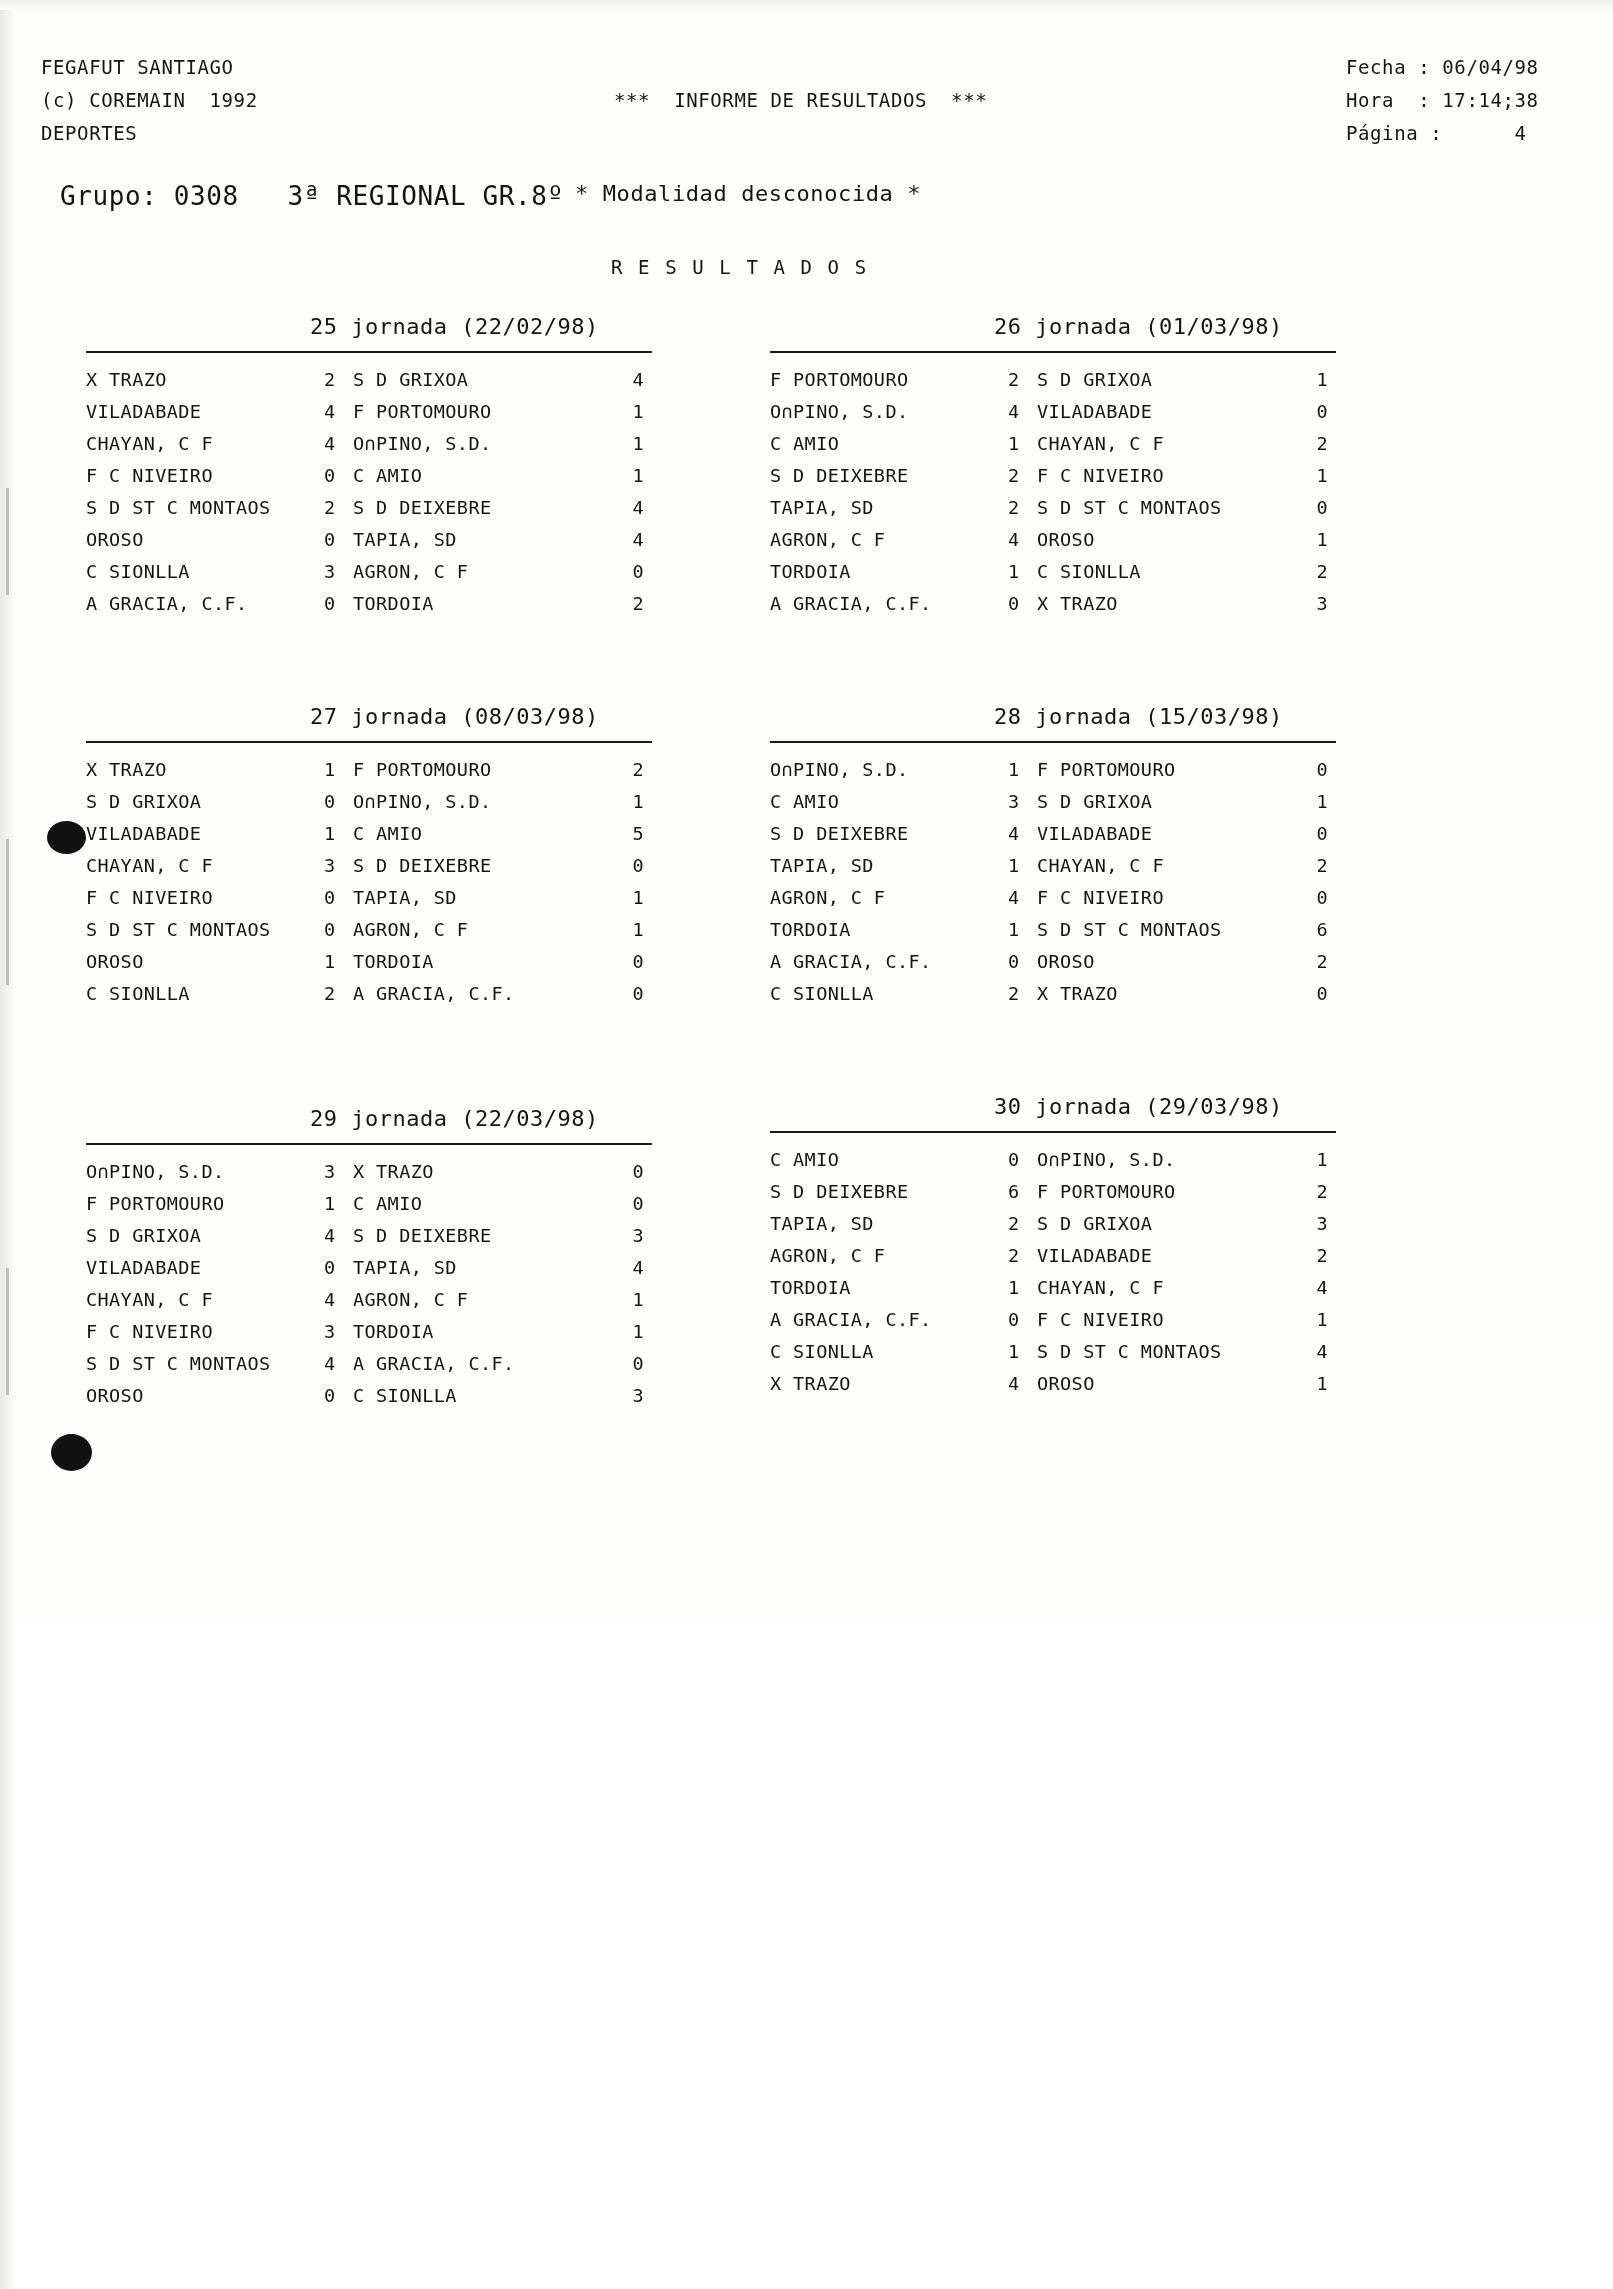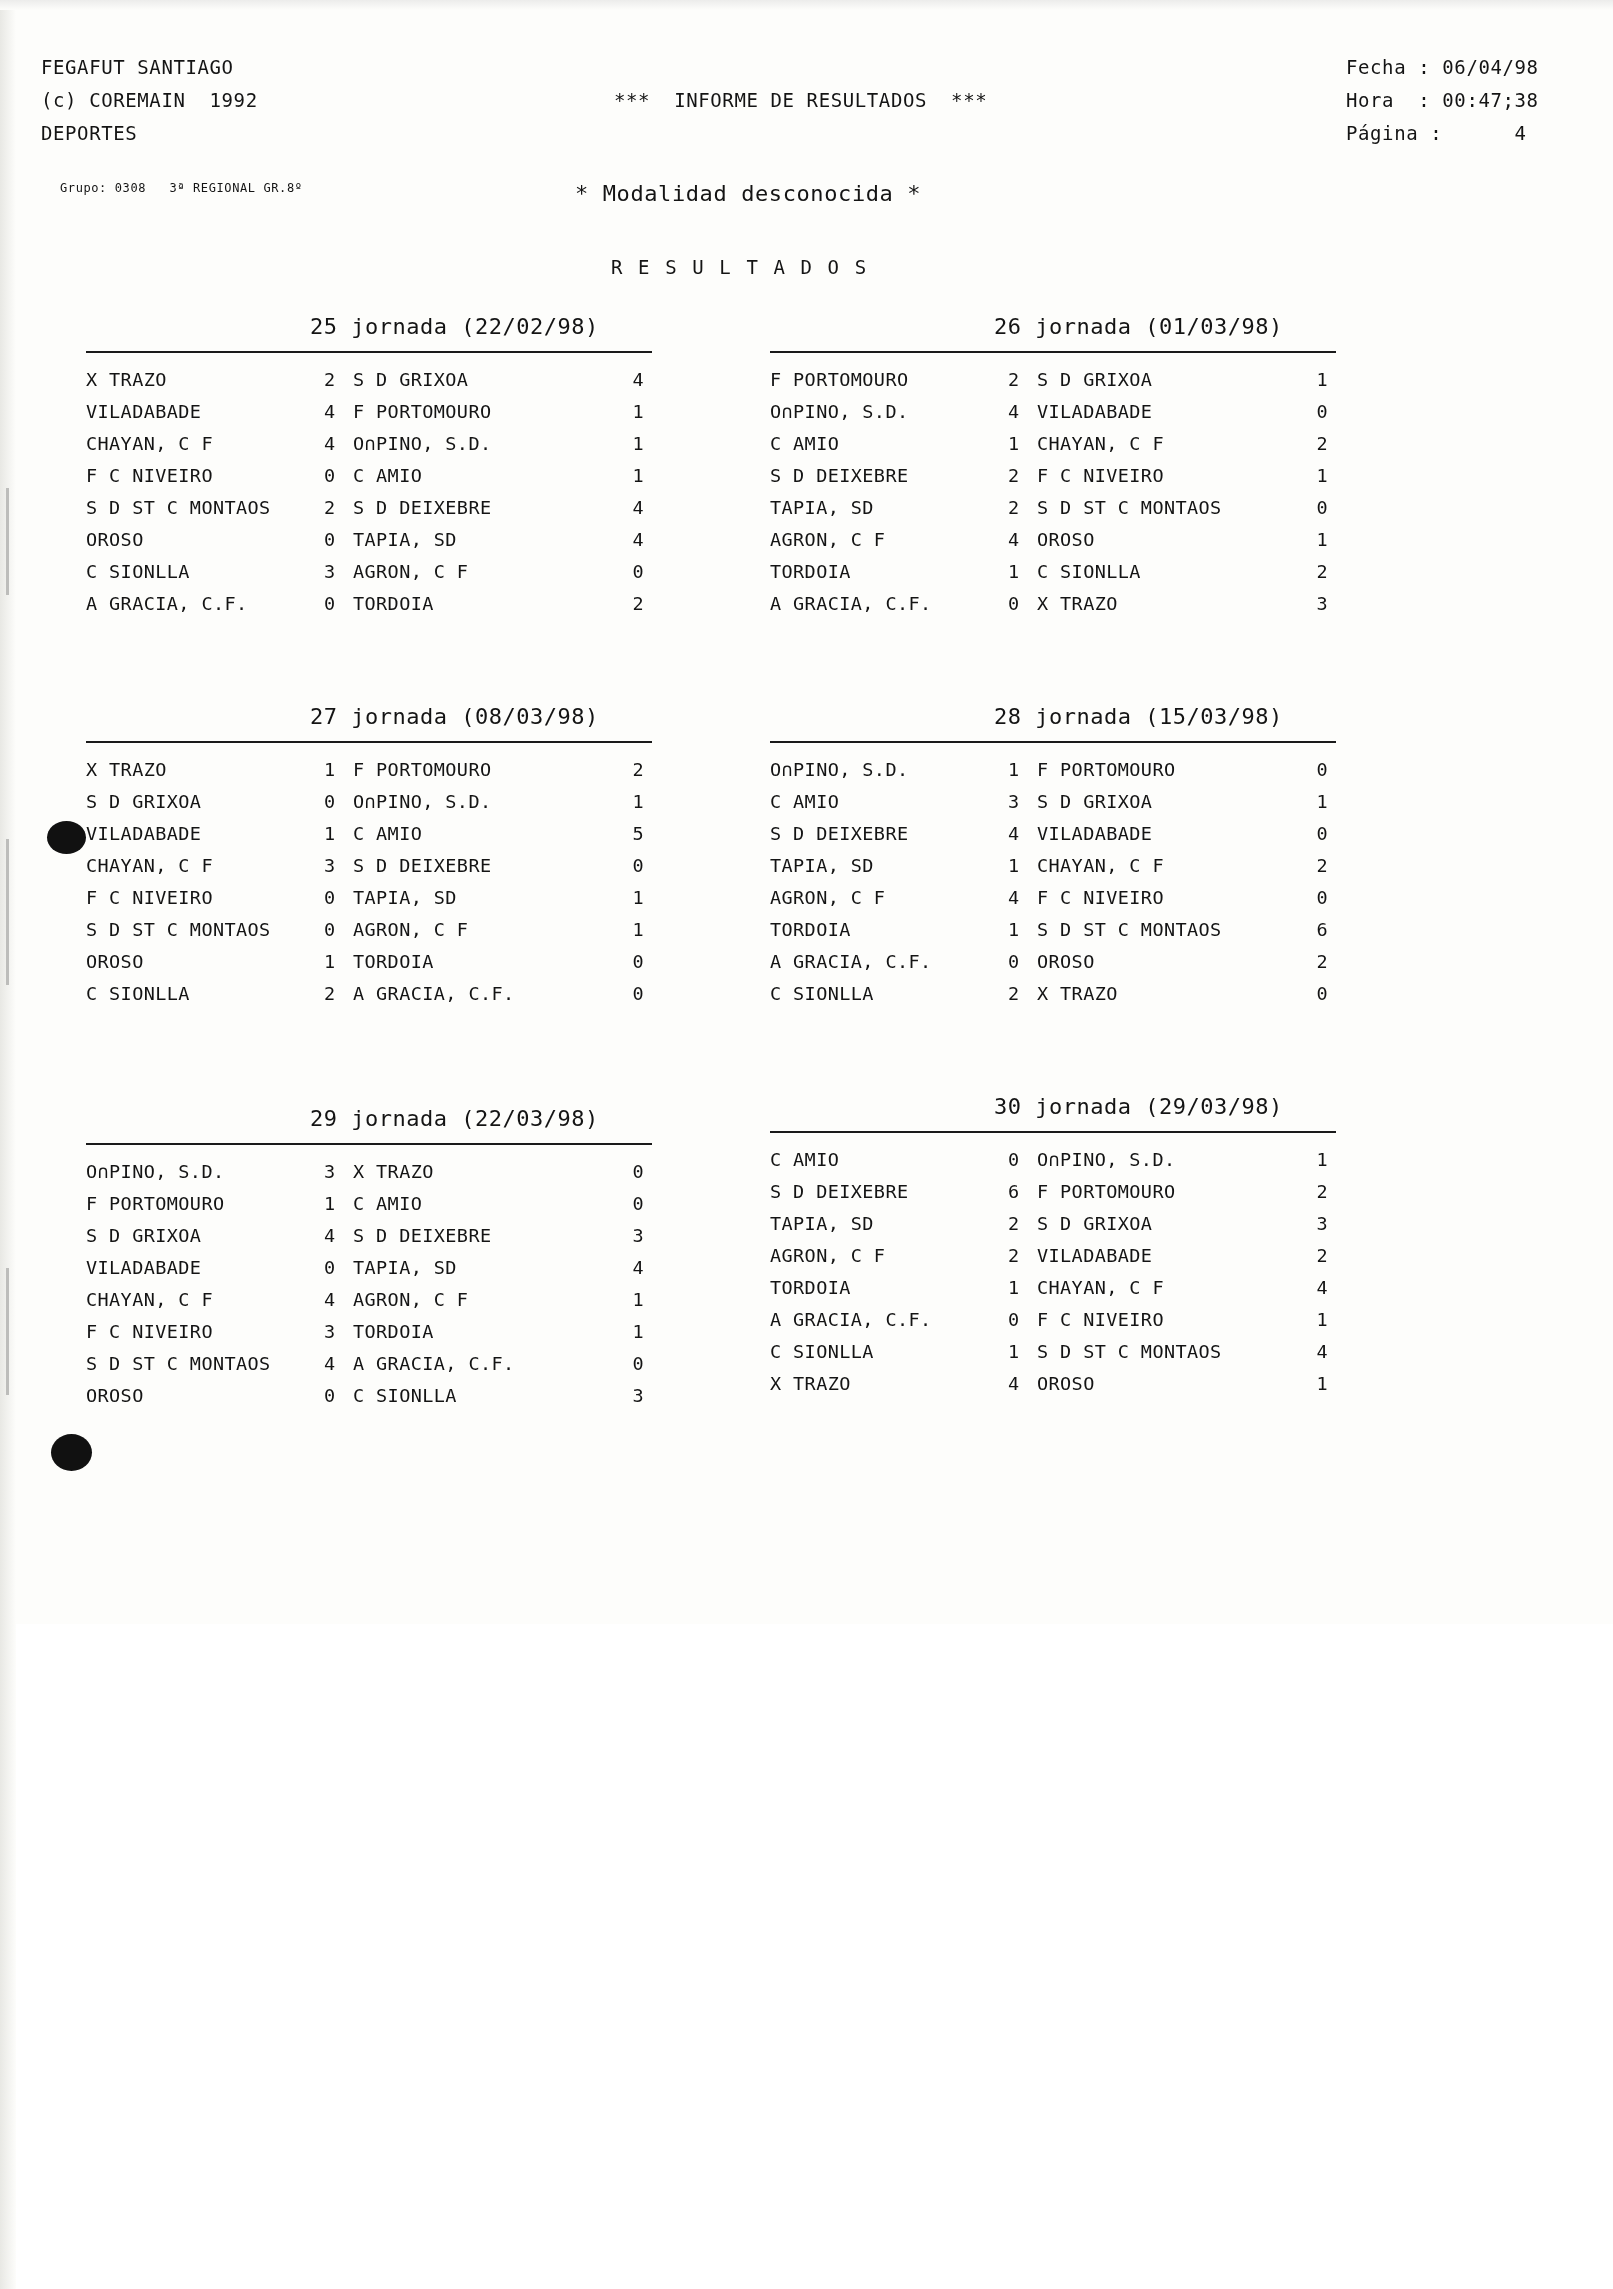--- a/index.html
+++ b/index.html
@@ -54,21 +54,21 @@
   .hdr-right { left: 1346px; }
 
   .row1 { top: 51px; }
   .row2 { top: 84px; }
   .row3 { top: 117px; }
 
   .group-line {
     position: absolute;
     left: 60px;
     top: 181px;
-    font-size: 12px;
+    font-size: 26px;
     letter-spacing: 0.6px;
     white-space: pre;
   }
   .modalidad {
     position: absolute;
     left: 575px;
     top: 181px;
     font-size: 22px;
     letter-spacing: 0.6px;
     white-space: pre;
@@ -145,21 +145,21 @@
   <div class="tick" style="left:5.9px; top:839px; height:146px;"></div>
   <div class="tick" style="left:5.9px; top:1268px; height:127px;"></div>
 
   <div class="hdr hdr-left row1">FEGAFUT SANTIAGO</div>
   <div class="hdr hdr-left row2">(c) COREMAIN  1992</div>
   <div class="hdr hdr-left row3">DEPORTES</div>
 
   <div class="hdr hdr-center row2">***  INFORME DE RESULTADOS  ***</div>
 
   <div class="hdr hdr-right row1">Fecha : 06/04/98</div>
-  <div class="hdr hdr-right row2">Hora  : 00:47;38</div>
+  <div class="hdr hdr-right row2">Hora  : 17:14;38</div>
   <div class="hdr hdr-right row3">Página :      4</div>
 
   <div class="group-line">Grupo: 0308   3ª REGIONAL GR.8º</div>
   <div class="modalidad">* Modalidad desconocida *</div>
   <div class="title-res">R E S U L T A D O S</div>
 
   <div class="block" style="left:86px; top:314px;">
     <div class="block-head" style="padding-left:224px;">25 jornada (22/02/98)</div>
     <div class="rule"></div>
     <div id="b0">

